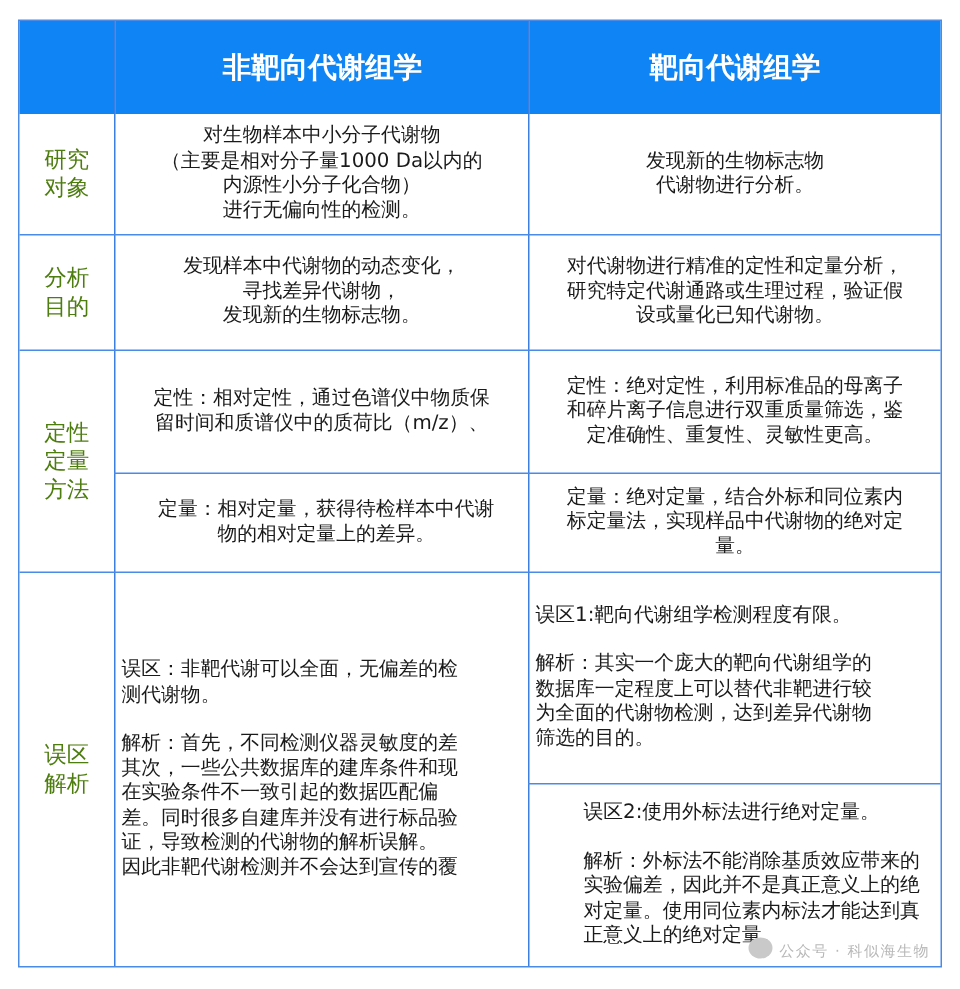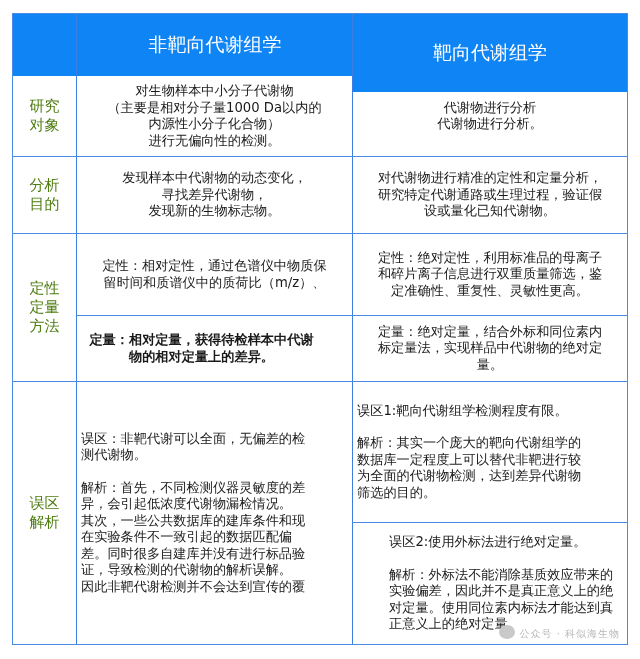--- a/index.html
+++ b/index.html
@@ -2,21 +2,21 @@
 <html><head>
 <meta charset="utf-8">
 <style>
   html, body { margin: 0; padding: 0; background: #ffffff; }
   body { width: 640px; height: 659px; position: relative; overflow: hidden;
          font-family: "DejaVu Sans", "Liberation Sans", sans-serif; color: #1a1a1a; }
   .tbl { position: absolute; left: 12px; top: 13px; width: 616px; height: 632px;
          border: 1px solid #4a8be8; box-sizing: border-box; }
   .cell { position: absolute; box-sizing: border-box; display: flex;
           align-items: center; justify-content: center; }
-  .hdr { background: #0f84f5; color: #ffffff; font-weight: normal; font-size: 19px;
+  .hdr { background: #0f84f5; color: #ffffff; font-weight: bold; font-size: 19px;
          text-align: right; }
   .vl { position: absolute; width: 1px; background: #4a8be8; }
   .hl { position: absolute; height: 1px; background: #4a8be8; }
   .rowlabel { color: #4d7c0f; font-size: 15px; line-height: 19px; text-align: center;
               width: 40px; }
   .txt { font-size: 13.2px; line-height: 16.5px; text-align: center; padding: 0 4px; align-items: center; }
   .txt.left { text-align: left; }
   .para { margin: 0; }
   .gap { height: 16px; }
   .watermark { position: absolute; right: 20px; bottom: 18px; color: #b8b8b8;
@@ -26,21 +26,21 @@
 </style>
 </head>
 <body>
 
 <div class="tbl">
 
   <div class="cell hdr" style="left:0;top:0;width:64px;height:62px;"></div>
   <div class="cell hdr" style="left:64px;top:0;width:276px;height:62px;">
     <span>非靶向代谢组学</span>
   </div>
-  <div class="cell hdr" style="left:340px;top:0;width:274px;height:78px;">
+  <div class="cell hdr" style="left:340px;top:0;width:274px;height:62px;">
     <span>靶向代谢组学</span>
   </div>
 
   <div class="vl" style="left:63px;top:0;height:630px;background:#3b7fe0;"></div>
   <div class="vl" style="left:339px;top:0;height:630px;background:#3b7fe0;"></div>
   <div class="hl" style="left:0;top:142px;width:614px;"></div>
   <div class="hl" style="left:0;top:219px;width:614px;"></div>
   <div class="hl" style="left:63px;top:301px;width:551px;"></div>
   <div class="hl" style="left:0;top:367px;width:614px;"></div>
   <div class="hl" style="left:339px;top:508px;width:275px;"></div>
@@ -54,21 +54,21 @@
   <div class="cell txt" style="left:64px;top:62px;width:275px;height:80px;">
     <div>
       <p class="para">对生物样本中小分子代谢物</p>
       <p class="para">（主要是相对分子量1000 Da以内的</p>
       <p class="para">内源性小分子化合物）</p>
       <p class="para">进行无偏向性的检测。</p>
     </div>
   </div>
   <div class="cell txt" style="left:340px;top:62px;width:274px;height:80px;">
     <div>
-      <p class="para">代谢物进行分析</p>
+      <p class="para">发现新的生物标志物</p>
       <p class="para">代谢物进行分析。</p>
     </div>
   </div>
 
   <div class="cell" style="left:0;top:143px;width:63px;height:76px;">
     <div class="rowlabel">
       <div>分析</div>
       <div>目的</div>
     </div>
   </div>
@@ -93,21 +93,21 @@
       <div>定量</div>
       <div>方法</div>
     </div>
   </div>
   <div class="cell txt" style="left:64px;top:220px;width:275px;height:81px;">
     <div>
       <p class="para">定性：相对定性，通过色谱仪中物质保</p>
       <p class="para">留时间和质谱仪中的质荷比（m/z）、</p>
     </div>
   </div>
-  <div class="cell txt" style="left:51px;top:302px;width:275px;height:65px;font-weight:bold;">
+  <div class="cell txt" style="left:67px;top:302px;width:275px;height:65px;">
     <div>
       <p class="para">定量：相对定量，获得待检样本中代谢</p>
       <p class="para">物的相对定量上的差异。</p>
     </div>
   </div>
   <div class="cell txt" style="left:340px;top:302px;width:274px;height:65px;">
     <div>
       <p class="para">定量：绝对定量，结合外标和同位素内</p>
       <p class="para">标定量法，实现样品中代谢物的绝对定</p>
       <p class="para">量。</p>
@@ -126,21 +126,20 @@
       <div>误区</div>
       <div>解析</div>
     </div>
   </div>
   <div class="cell txt left" style="left:64px;top:368px;width:275px;height:262px;justify-content:flex-start;">
     <div>
       <p class="para">误区：非靶代谢可以全面，无偏差的检</p>
       <p class="para">测代谢物。</p>
       <div class="gap"></div>
       <p class="para">解析：首先，不同检测仪器灵敏度的差</p>
-      <p class="para">异，会引起低浓度代谢物漏检情况。</p>
       <p class="para">其次，一些公共数据库的建库条件和现</p>
       <p class="para">在实验条件不一致引起的数据匹配偏</p>
       <p class="para">差。同时很多自建库并没有进行标品验</p>
       <p class="para">证，导致检测的代谢物的解析误解。</p>
       <p class="para">因此非靶代谢检测并不会达到宣传的覆</p>
     </div>
   </div>
   <div class="cell txt left" style="left:340px;top:368px;width:274px;height:140px;justify-content:flex-start;">
     <div>
       <p class="para">误区1:靶向代谢组学检测程度有限。</p>

